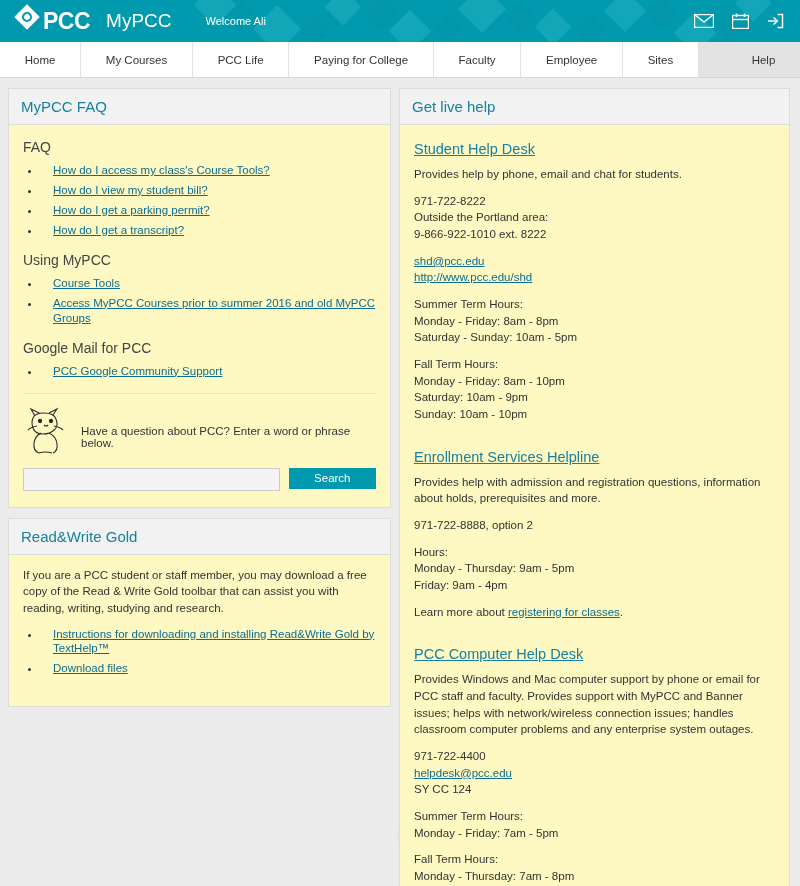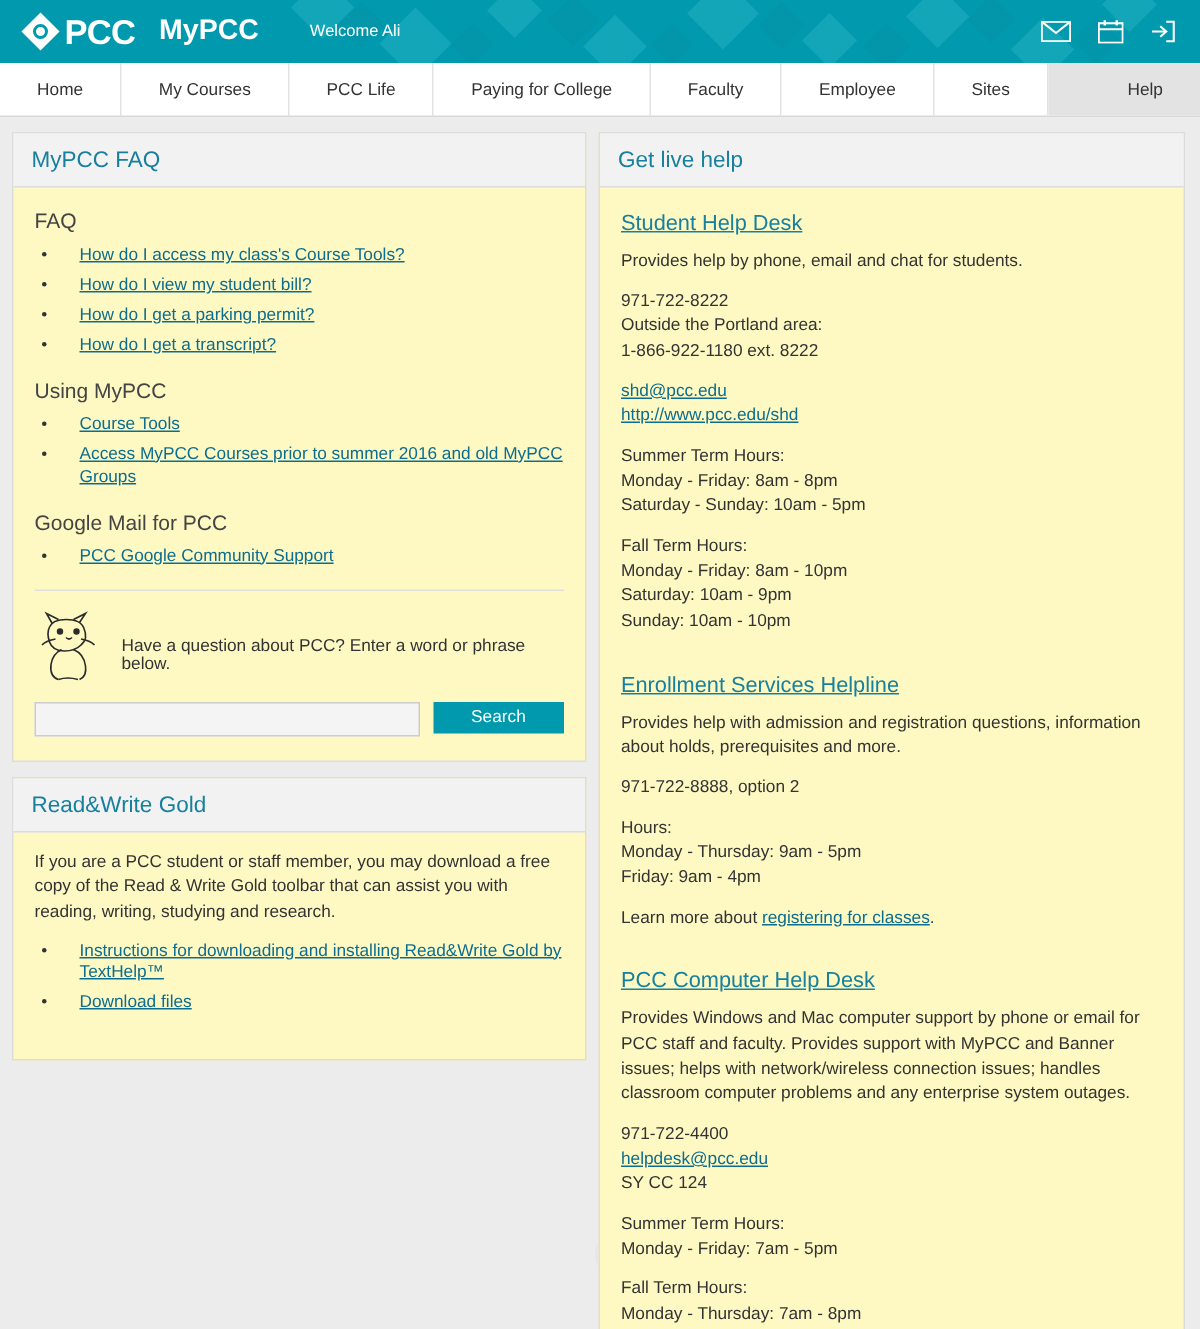--- a/index.html
+++ b/index.html
@@ -23,21 +23,20 @@
     overflow: hidden;
   }
   .header-pattern {
     position: absolute;
     top: 0; left: 180px; right: 0; bottom: 0;
     opacity: .55;
     pointer-events: none;
   }
   .logo-wrap {
     display: flex;
-    align-items: center;
     margin-left: 18px;
     z-index: 2;
   }
   .logo-diamond {
     width: 18px; height: 18px;
     background: #ffffff;
     transform: rotate(45deg);
     margin-right: 7px;
     position: relative;
   }
@@ -54,21 +53,21 @@
     color: #ffffff;
     font-size: 23px;
     font-weight: bold;
     letter-spacing: -0.5px;
   }
   .mypcc {
     color: #ffffff;
     font-size: 19px;
     margin-left: 16px;
     z-index: 2;
-    font-weight: bold;
+    font-weight: normal;
   }
   .welcome {
     color: #ffffff;
     font-size: 11px;
     margin-left: 34px;
     z-index: 2;
   }
   .header-icons {
     margin-left: auto;
     margin-right: 16px;
@@ -409,21 +408,21 @@
         <div class="panel-body">
 
           
           <div class="rh first">Student Help Desk</div>
           <div class="rblock">
             <p class="rline">Provides help by phone, email and chat for students.</p>
           </div>
           <div class="rblock">
             <p class="rline">971-722-8222</p>
             <p class="rline">Outside the Portland area:</p>
-            <p class="rline">1-866-922-1180 ext. 8222</p>
+            <p class="rline">9-866-922-1010 ext. 8222</p>
           </div>
           <div class="rblock">
             <p class="rline"><a class="rlink" href="#">shd@pcc.edu</a></p>
             <p class="rline"><a class="rlink" href="#">http://www.pcc.edu/shd</a></p>
           </div>
           <div class="rblock">
             <p class="rline">Summer Term Hours:</p>
             <p class="rline">Monday - Friday: 8am - 8pm</p>
             <p class="rline">Saturday - Sunday: 10am - 5pm</p>
           </div>

